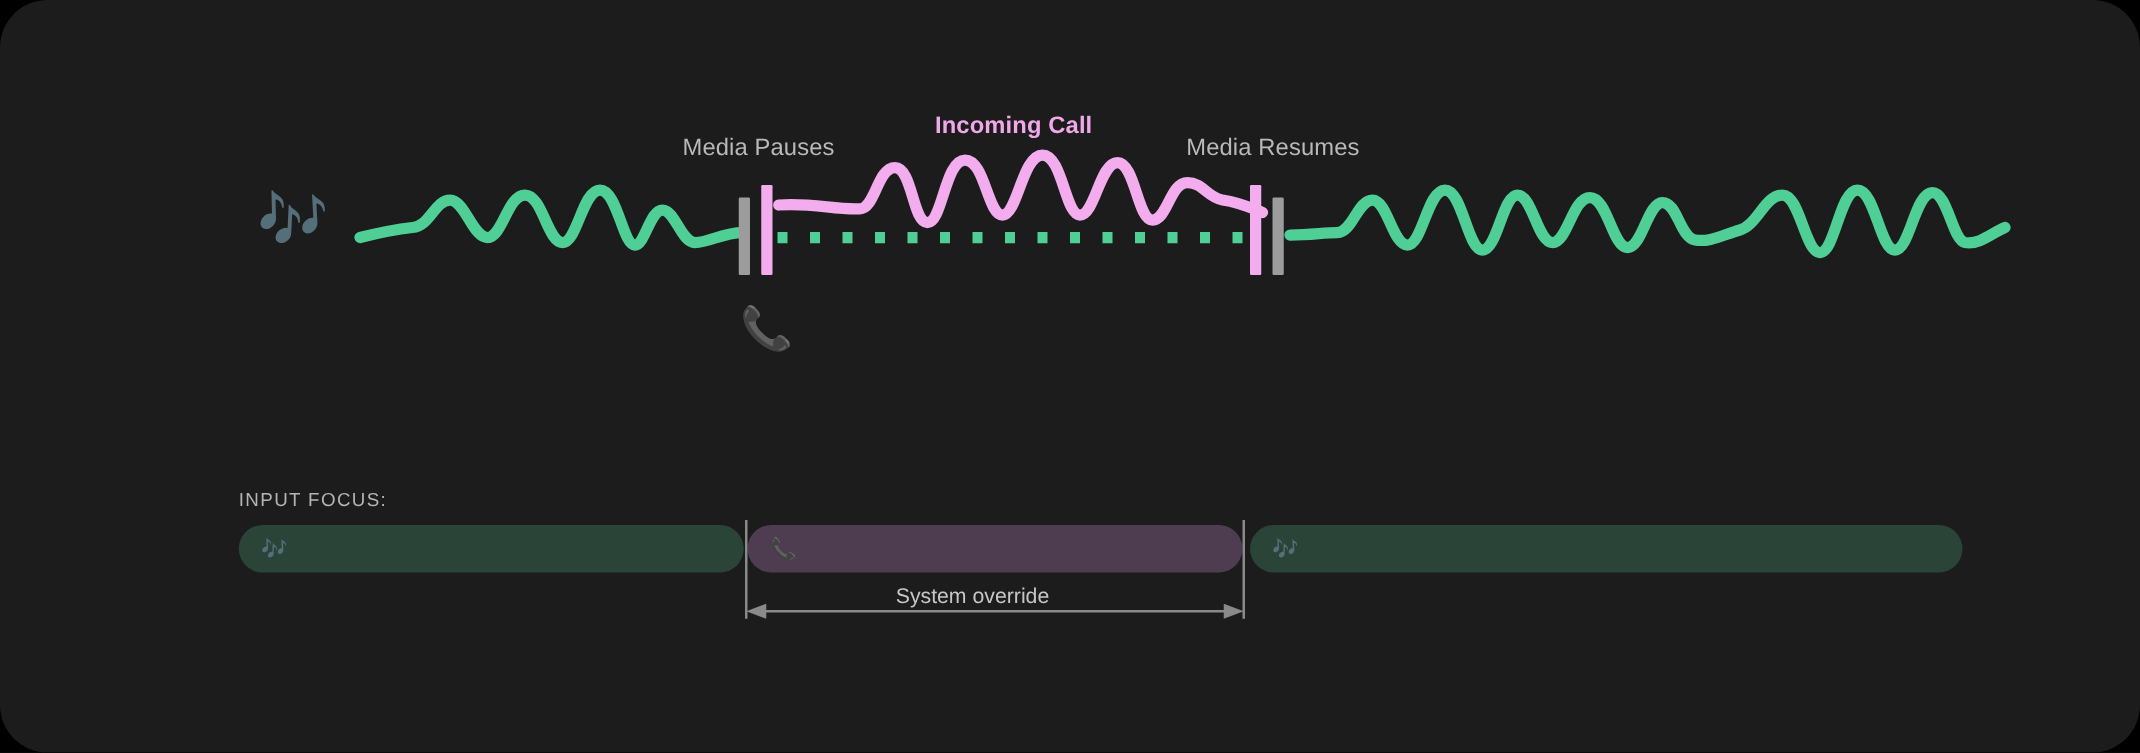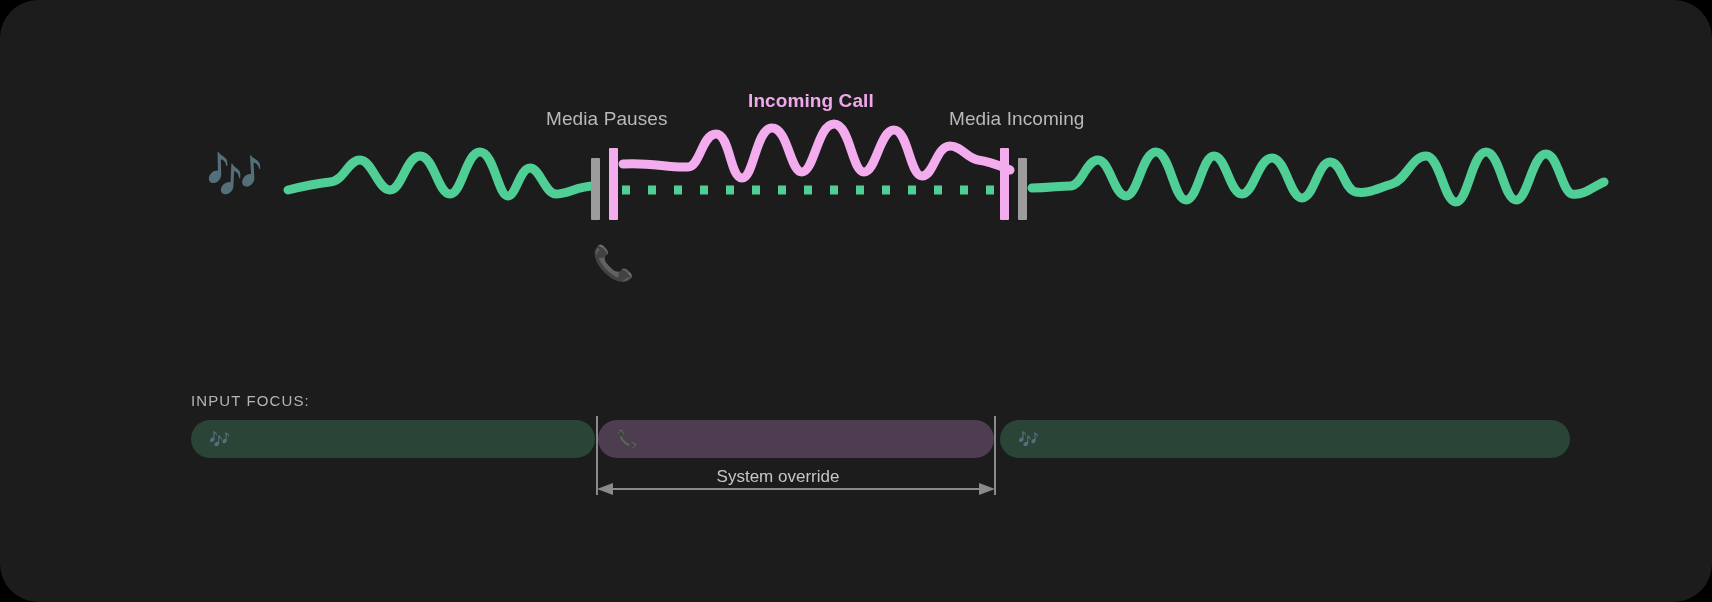--- a/index.html
+++ b/index.html
@@ -146,21 +146,21 @@
 <body>
 
 <div id="canvas">
 
   <div id="timeline">
 
     <div class="tl-label" id="label-pauses">Media Pauses</div>
 
     <div class="tl-label" id="label-call">Incoming Call</div>
 
-    <div class="tl-label" id="label-resumes">Media Incoming</div>
+    <div class="tl-label" id="label-resumes">Media Resumes</div>
 
     <svg id="wave-svg" width="1712" height="330" viewBox="0 0 1712 330">
 
       <path fill="none" stroke="#4fcf96" stroke-width="9" stroke-linecap="round" stroke-linejoin="round" d="M288,190 C300,187 312,184 330,182
            C344,181 348,160 360,160 C372,160 378,190 390,190
            C402,190 406,156 420,156 C434,156 438,194 450,194
            C462,194 466,152 480,152 C494,152 498,196 508,196
            C516,196 520,168 530,168 C540,168 545,194 556,194
            C568,194 578,186 594,186"></path>
 

